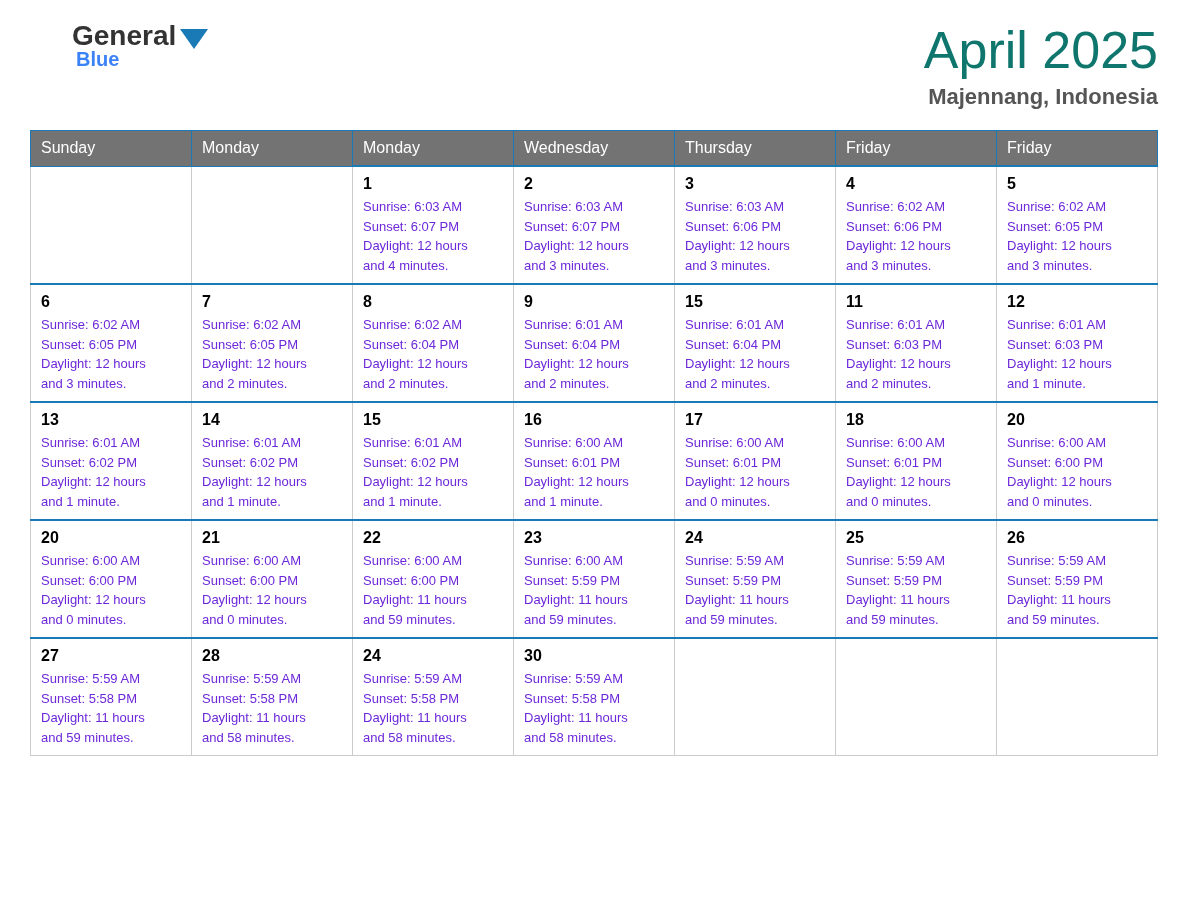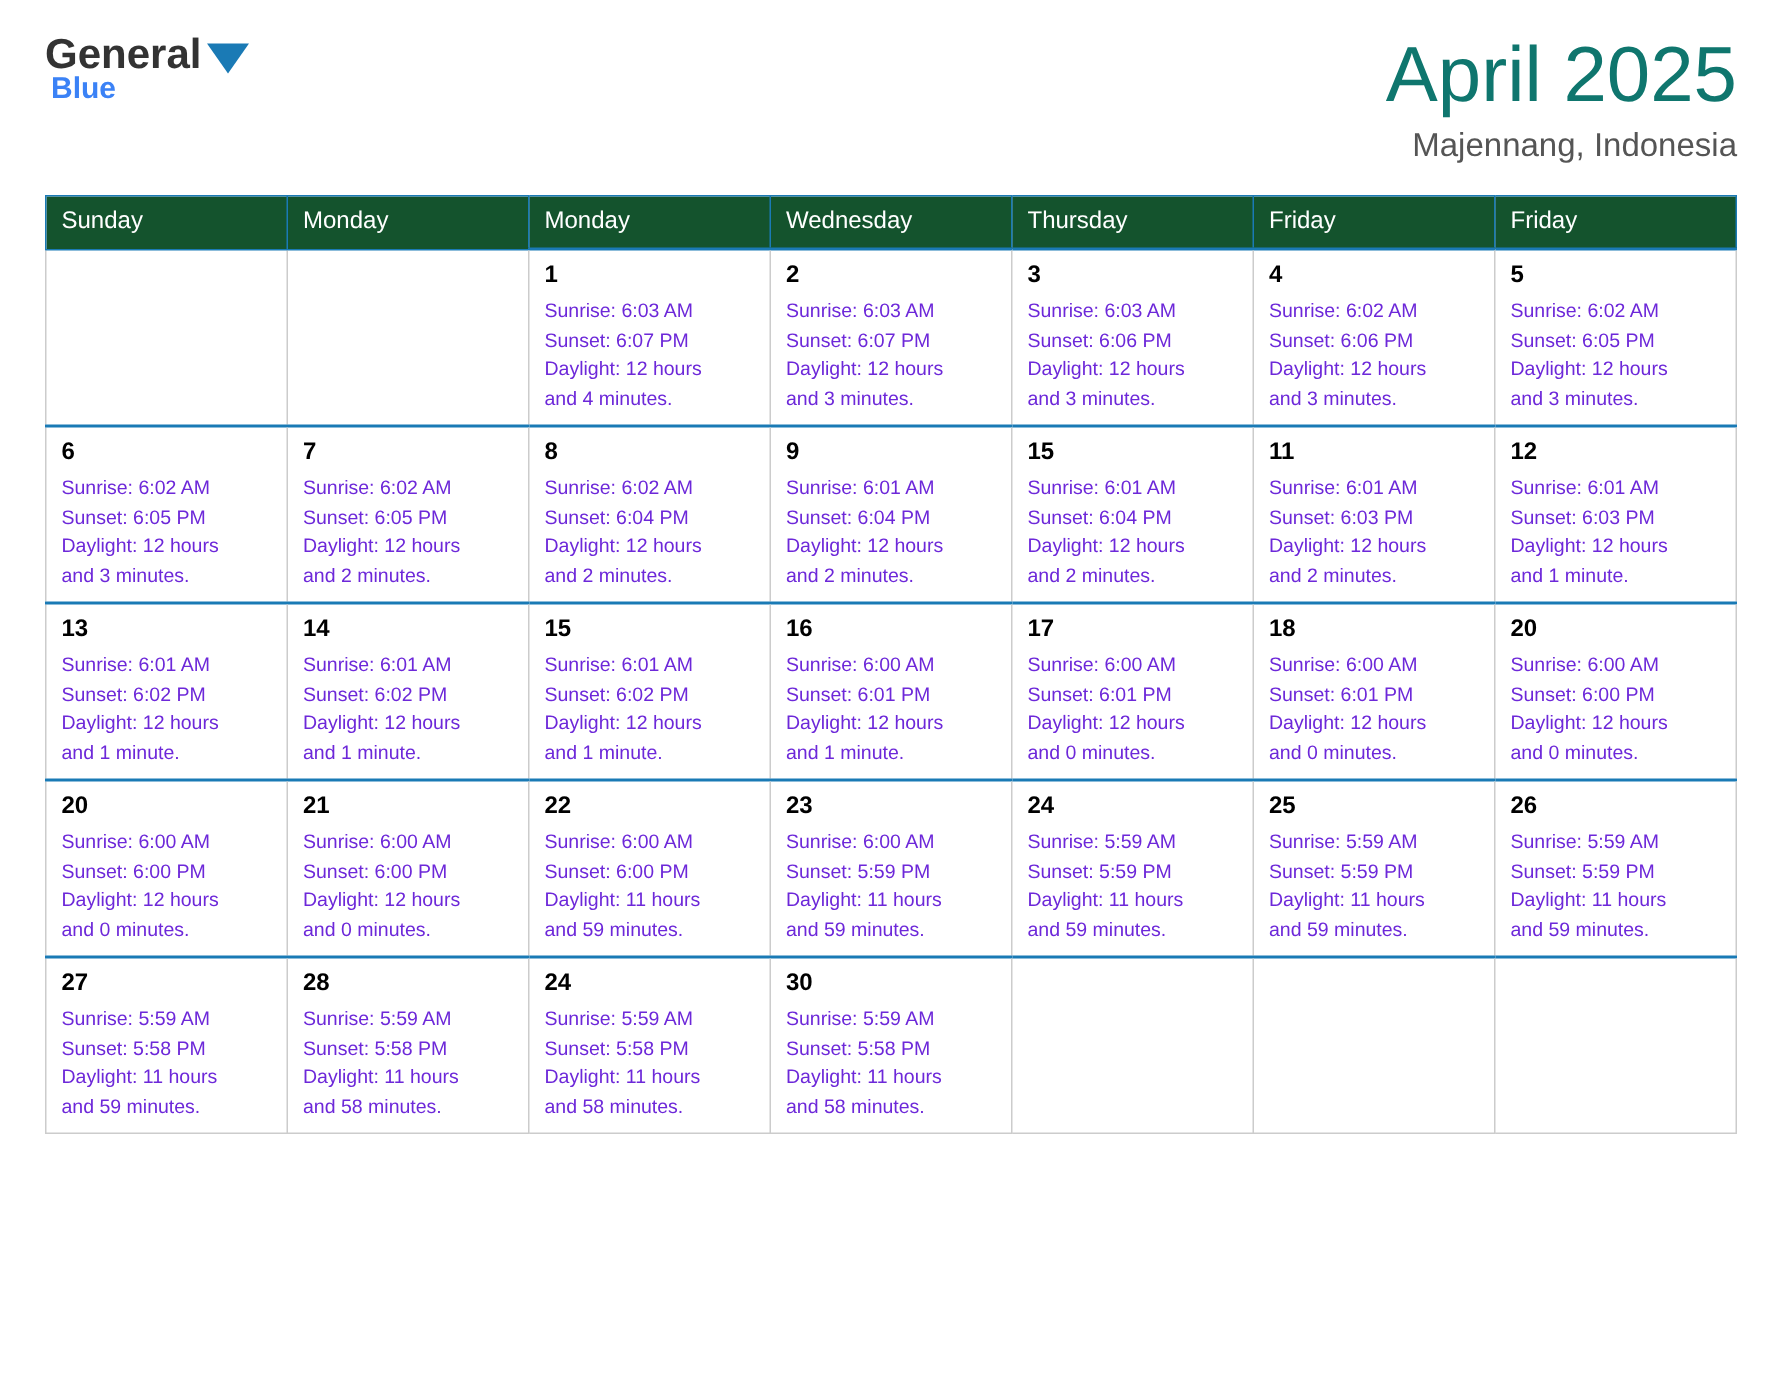--- a/index.html
+++ b/index.html
@@ -13,20 +13,21 @@
     .header {
       display: flex;
       justify-content: space-between;
       align-items: flex-start;
       margin-bottom: 20px;
     }
     .logo {
       display: flex;
       flex-direction: column;
       align-items: flex-start;
+      margin-left: 42px;
     }
     .logo-top {
       display: flex;
       align-items: center;
     }
     .logo-general {
       font-size: 28px;
       font-weight: bold;
       color: #333;
     }
@@ -51,27 +52,28 @@
     }
     .month-title {
       font-size: 52px;
       font-weight: normal;
       color: #0f766e;
     }
     .location {
       font-size: 22px;
       color: #555;
       margin-top: 4px;
+      font-weight: bold;
     }
     .calendar {
       width: 100%;
       border-collapse: collapse;
     }
     .calendar thead tr th {
-      background-color: #14532d;
+      background-color: #737373;
       color: #fff;
       font-size: 16px;
       font-weight: normal;
       padding: 8px 10px;
       text-align: left;
       border: 1px solid #1a7ab5;
     }
     .calendar tbody tr td {
       vertical-align: top;
       padding: 8px 10px;

